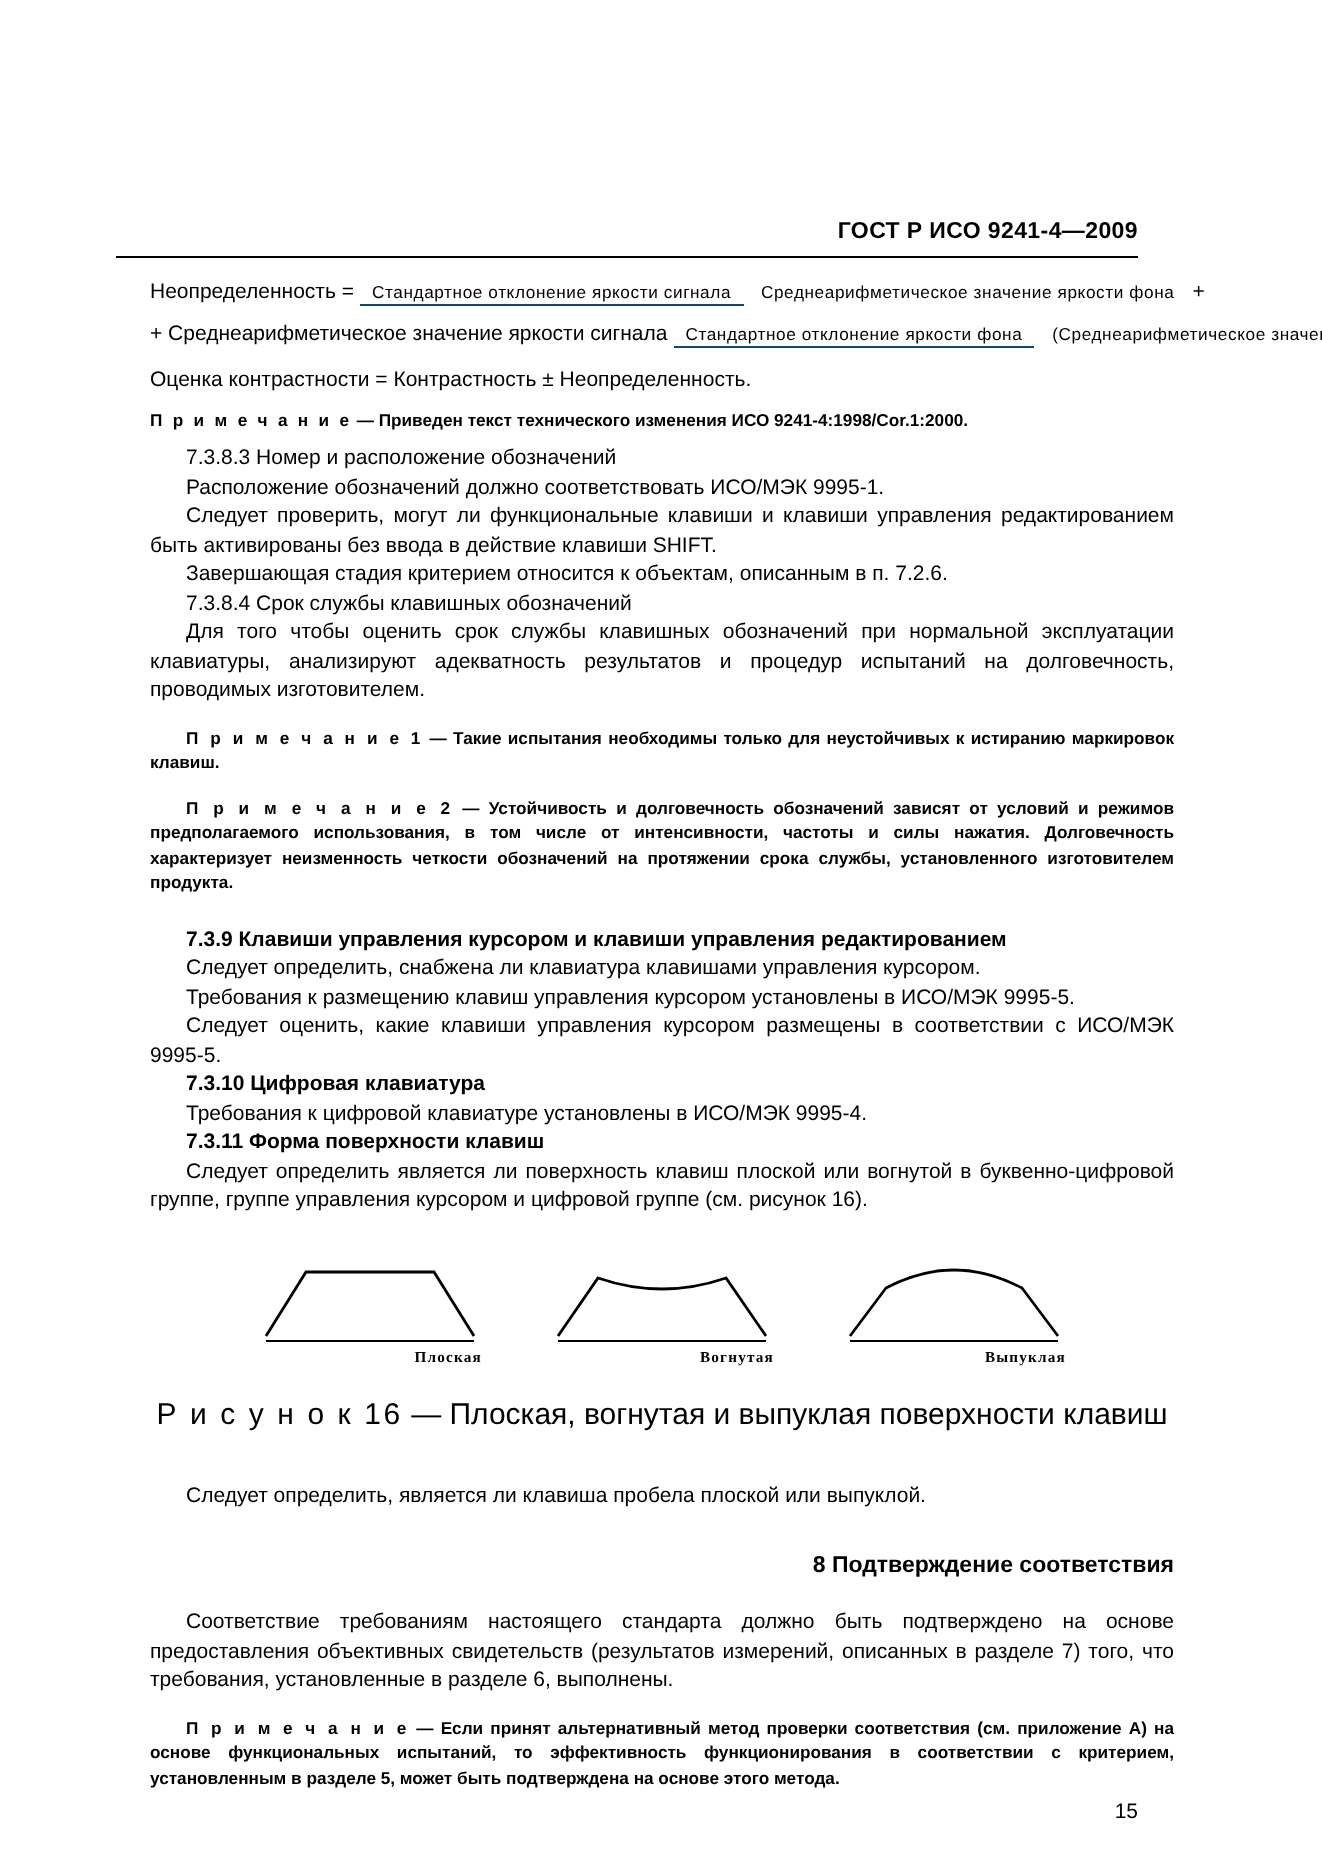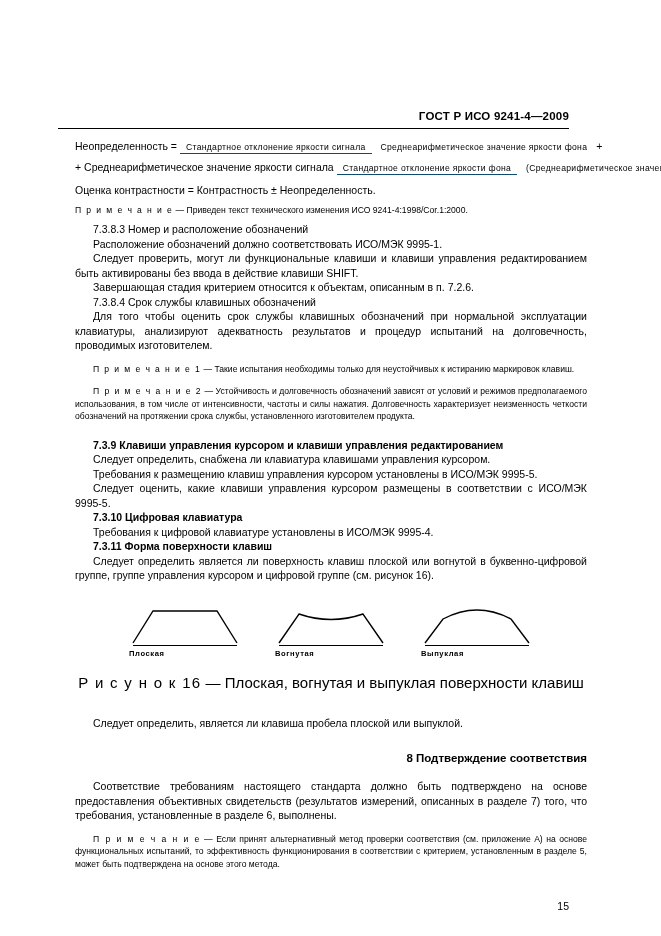--- a/index.html
+++ b/index.html
@@ -51,20 +51,21 @@
     text-align: justify;
   }
   .indent {
     text-indent: 18px;
   }
   .bold { font-weight: bold; }
   .note {
     font-size: 8.6px;
     line-height: 12.5px;
     text-align: justify;
+    font-weight: bold;
   }
   .note .sp {
     letter-spacing: 1.4px;
   }
   .gap-s { height: 6px; }
   .gap-m { height: 10px; }
   .gap-l { height: 15px; }
 
   
   .formula {
@@ -103,21 +104,22 @@
 
   
   .figure-wrap {
     margin-top: 22px;
     display: flex;
     justify-content: center;
     gap: 34px;
   }
   .key-fig {
     width: 112px;
-    text-align: left;
+    text-align: right;
+    font-family: Liberation Serif, serif;
   }
   .key-fig svg {
     display: block;
     margin: 0 auto;
   }
   .key-caption {
     font-size: 7.6px;
     font-weight: bold;
     letter-spacing: 0.6px;
     margin-top: 3px;

